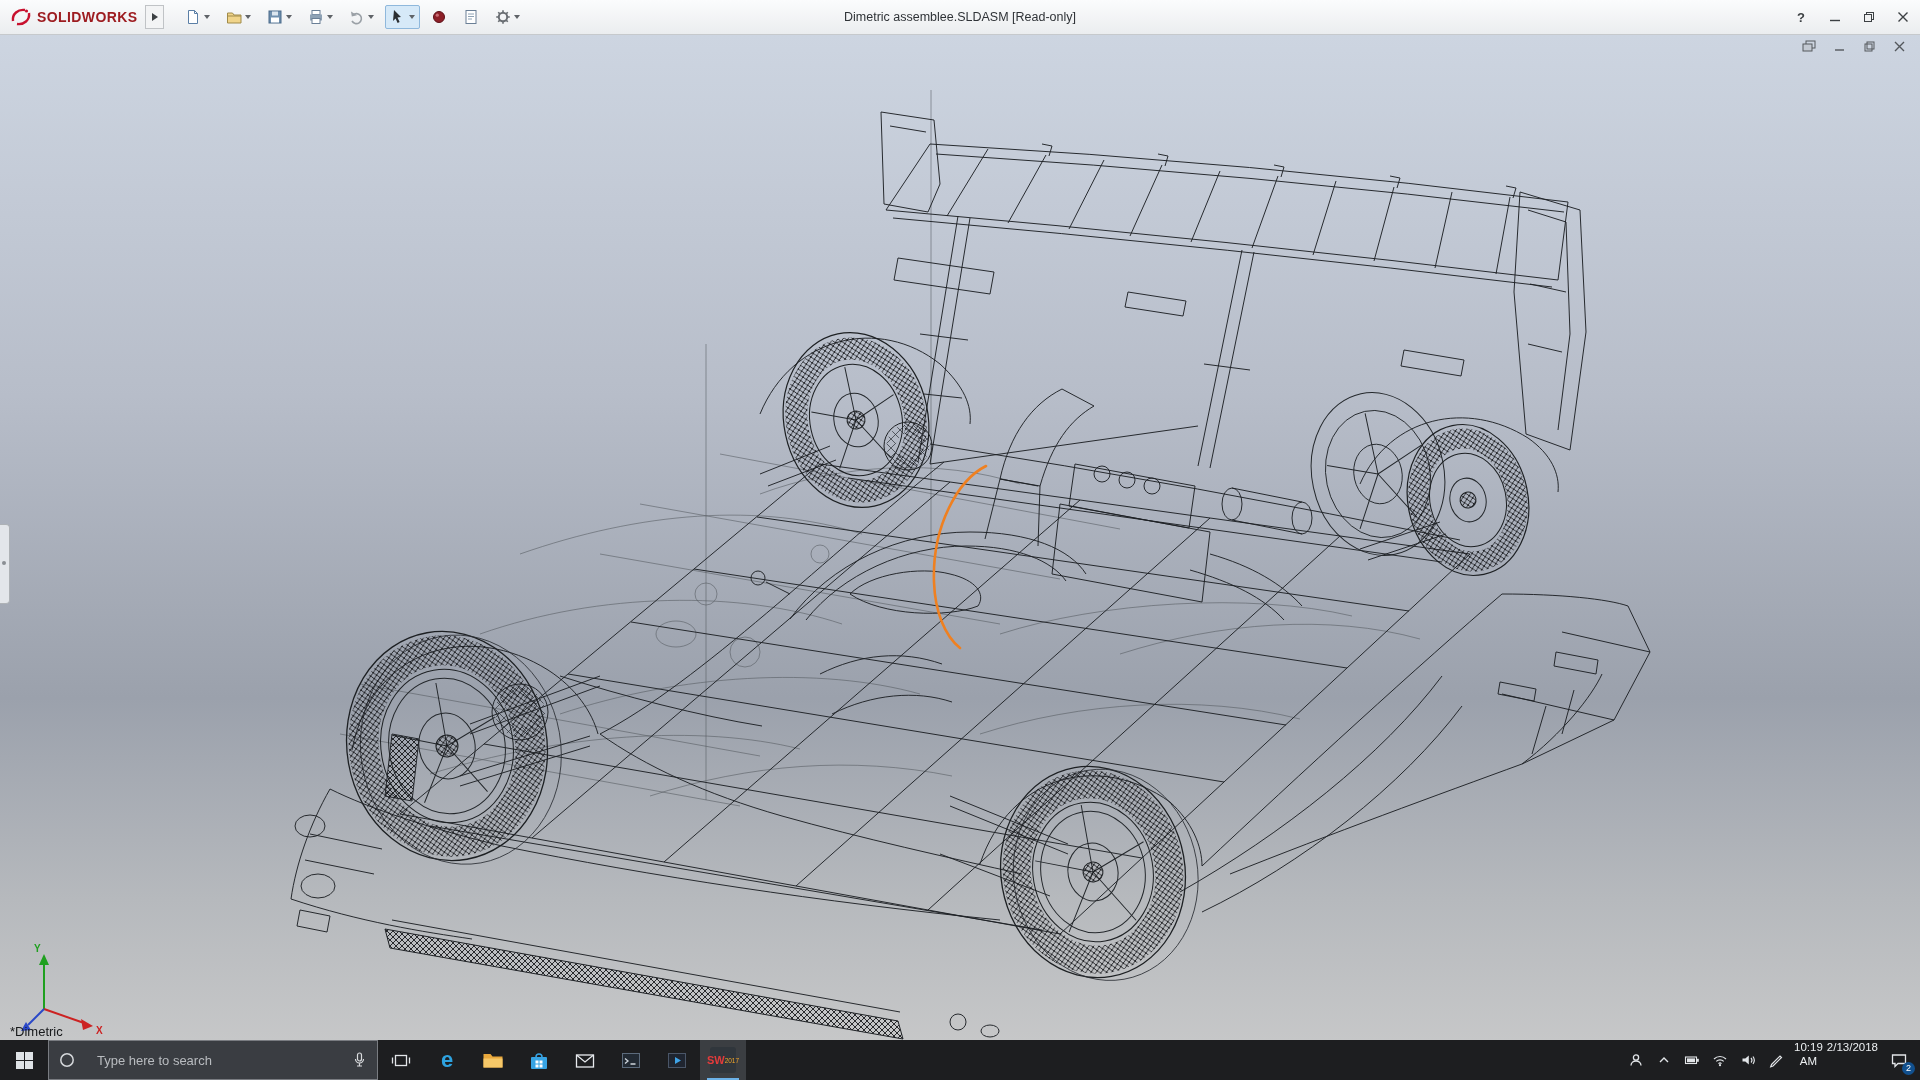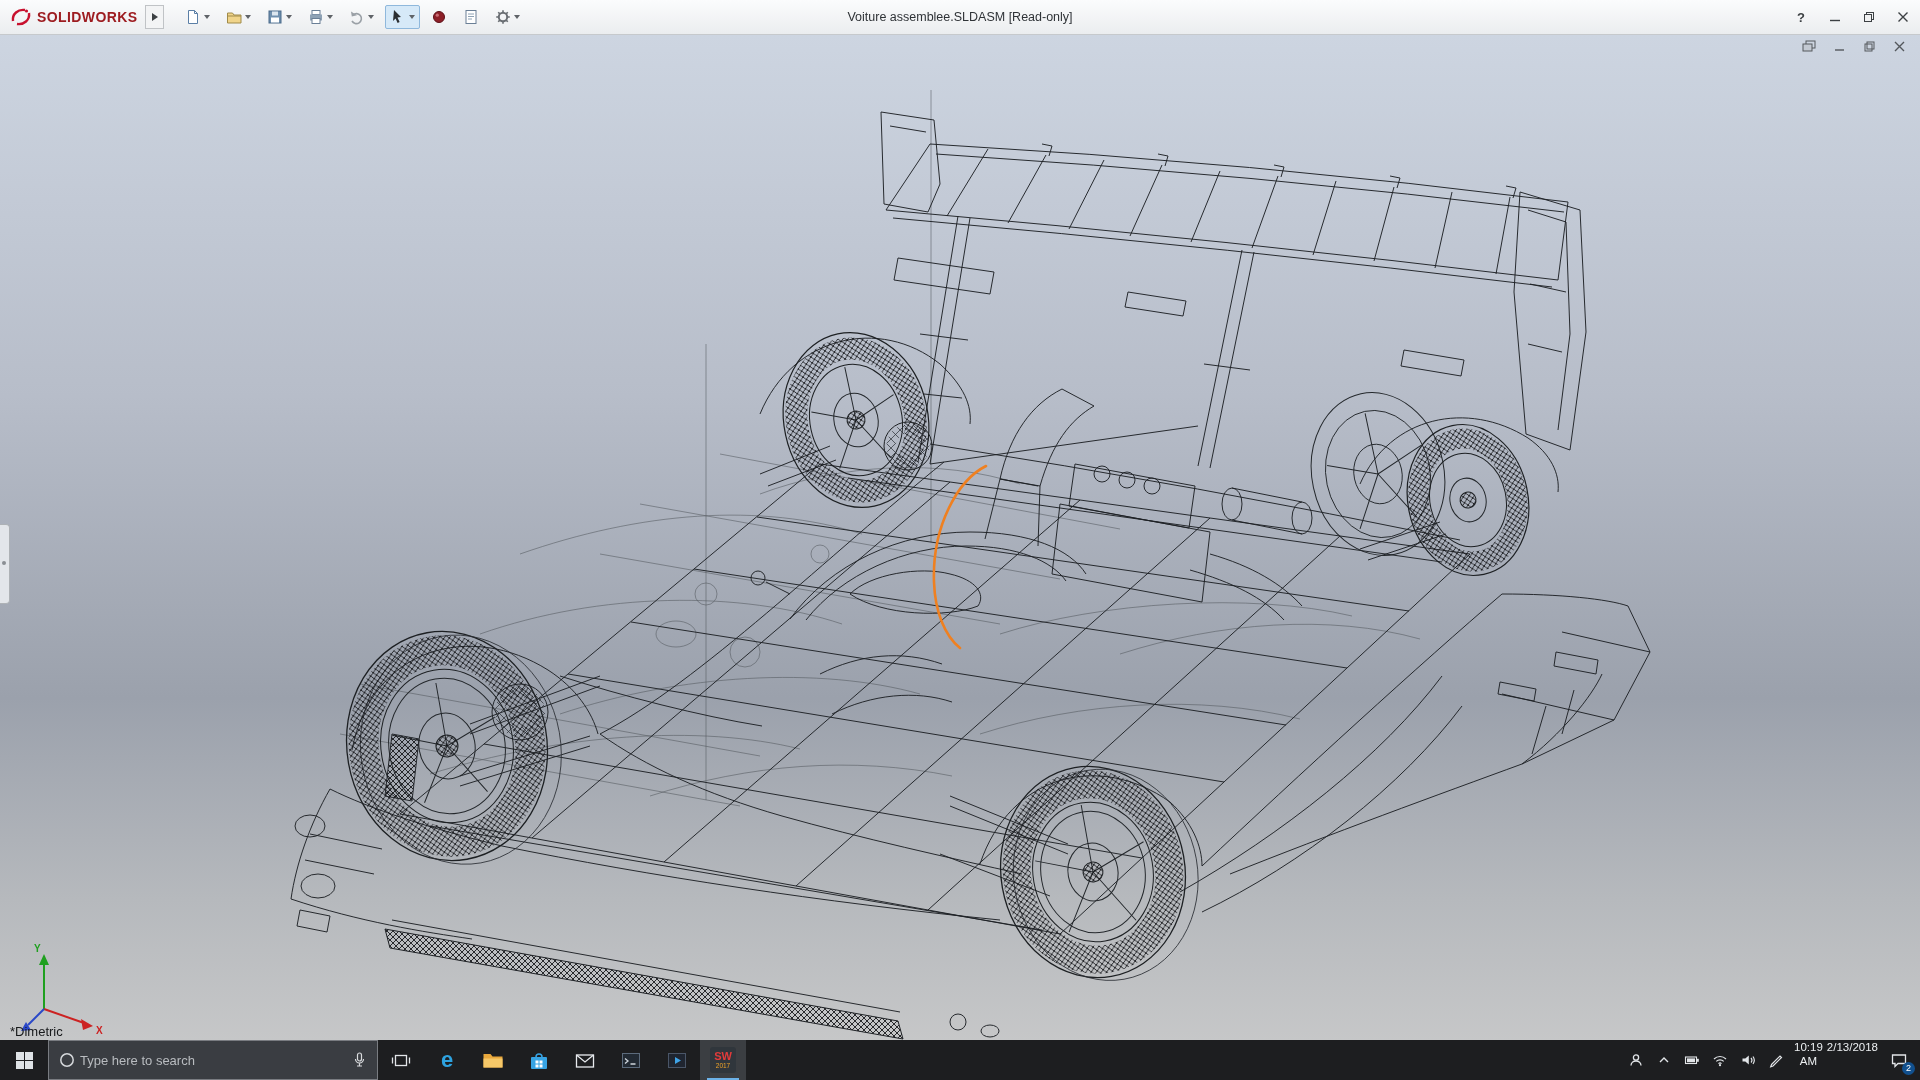--- a/index.html
+++ b/index.html
@@ -24,28 +24,28 @@
   .scene{position:absolute;top:0;left:0;}
   .doc-controls{position:absolute;top:4px;right:12px;display:flex;gap:12px;align-items:center;}
   .dc{width:18px;height:16px;display:flex;align-items:center;justify-content:center;}
   .left-tab{position:absolute;left:0;top:490px;width:9px;height:78px;background:#e3e6ea;border:1px solid #aeb2b6;border-left:none;border-radius:0 4px 4px 0;}
   .left-tab .dot{position:absolute;left:2px;top:36px;width:4px;height:4px;border-radius:50%;background:#8a8e93;}
   .view-label{position:absolute;left:10px;bottom:1px;font-size:13px;font-weight:normal;color:#17191b;}
 
   
   .taskbar{position:absolute;bottom:0;left:0;right:0;height:40px;background:#1d1e20;display:flex;align-items:stretch;z-index:6;}
   .tb-start{width:48px;display:flex;align-items:center;justify-content:center;}
-  .tb-search{width:330px;display:flex;align-items:center;background:#3a3d42;border:1px solid #797c81;gap:3px;padding:0 10px;box-sizing:border-box;}
+  .tb-search{width:330px;display:flex;align-items:center;background:#3a3d42;border:1px solid #797c81;gap:20px;padding:0 10px;box-sizing:border-box;}
   .tb-search input{flex:1;background:transparent;border:none;outline:none;color:#c9ccd0;font-size:13px;font-family:inherit;}
   .tb-search input::placeholder{color:#b9bcc0;opacity:1;}
   .tb-app{width:46px;display:flex;align-items:center;justify-content:center;position:relative;}
   .tb-app.active{background:#3b3e42;}
   .tb-app.active .underline{position:absolute;left:7px;right:7px;bottom:0;height:2px;background:#6cb2e8;}
   .edge-e{font-weight:bold;font-size:22px;color:#2ea3e0;line-height:1;}
-  .sw-ic{width:26px;height:26px;background:#30363c;border-radius:3px;display:flex;flex-direction:column;align-items:center;justify-content:center;}
+  .sw-ic{width:26px;height:26px;background:#30363c;border-radius:3px;display:flex;flex-direction:row;align-items:center;justify-content:center;}
   .sw-label{color:#e23b3b;font-size:11px;font-weight:bold;line-height:11px;}
   .sw-year{color:#f0a428;font-size:6.5px;line-height:7px;}
   .tb-tray{margin-left:auto;display:flex;align-items:center;}
   .tray-ic{width:28px;height:40px;display:flex;align-items:center;justify-content:center;}
   .tb-clock{width:88px;text-align:center;color:#eceff1;font-size:11.5px;line-height:14px;display:flex;flex-direction:row;justify-content:center;}
   .tb-action{width:42px;position:relative;display:flex;align-items:center;justify-content:center;}
   .badge{position:absolute;right:5px;bottom:5px;min-width:13px;height:13px;border-radius:7px;background:#11508e;color:#fff;font-size:9px;line-height:13px;text-align:center;padding:0 2px;box-sizing:border-box;}
 
   svg{display:block;}
 </style>
@@ -123,21 +123,21 @@
     </div>
     <div class="tbar-btn">
       <svg width="16" height="16" viewBox="0 0 16 16">
         <circle cx="8" cy="8" r="4.2" fill="none" stroke="#6a6e73" stroke-width="2"></circle>
         <path d="M8,1.2 V3.6 M8,12.4 V14.8 M1.2,8 H3.6 M12.4,8 H14.8 M3.2,3.2 L4.9,4.9 M11.1,11.1 L12.8,12.8 M12.8,3.2 L11.1,4.9 M4.9,11.1 L3.2,12.8" stroke="#6a6e73" stroke-width="1.6"></path>
       </svg>
         <span class="dd"></span>
     </div>
   </div>
 
-  <div class="doc-title">Voiture assemblee.SLDASM [Read-only]</div>
+  <div class="doc-title">Dimetric assemblee.SLDASM [Read-only]</div>
 
   <div class="win-controls">
     <div class="wc">?</div>
     <div class="wc">
       <svg width="12" height="12" viewBox="0 0 12 12">
           <path d="M1,9.5 h10" stroke="#3c4043" stroke-width="1.4"></path>
         </svg>
     </div>
     <div class="wc">
       <svg width="12" height="12" viewBox="0 0 12 12">

